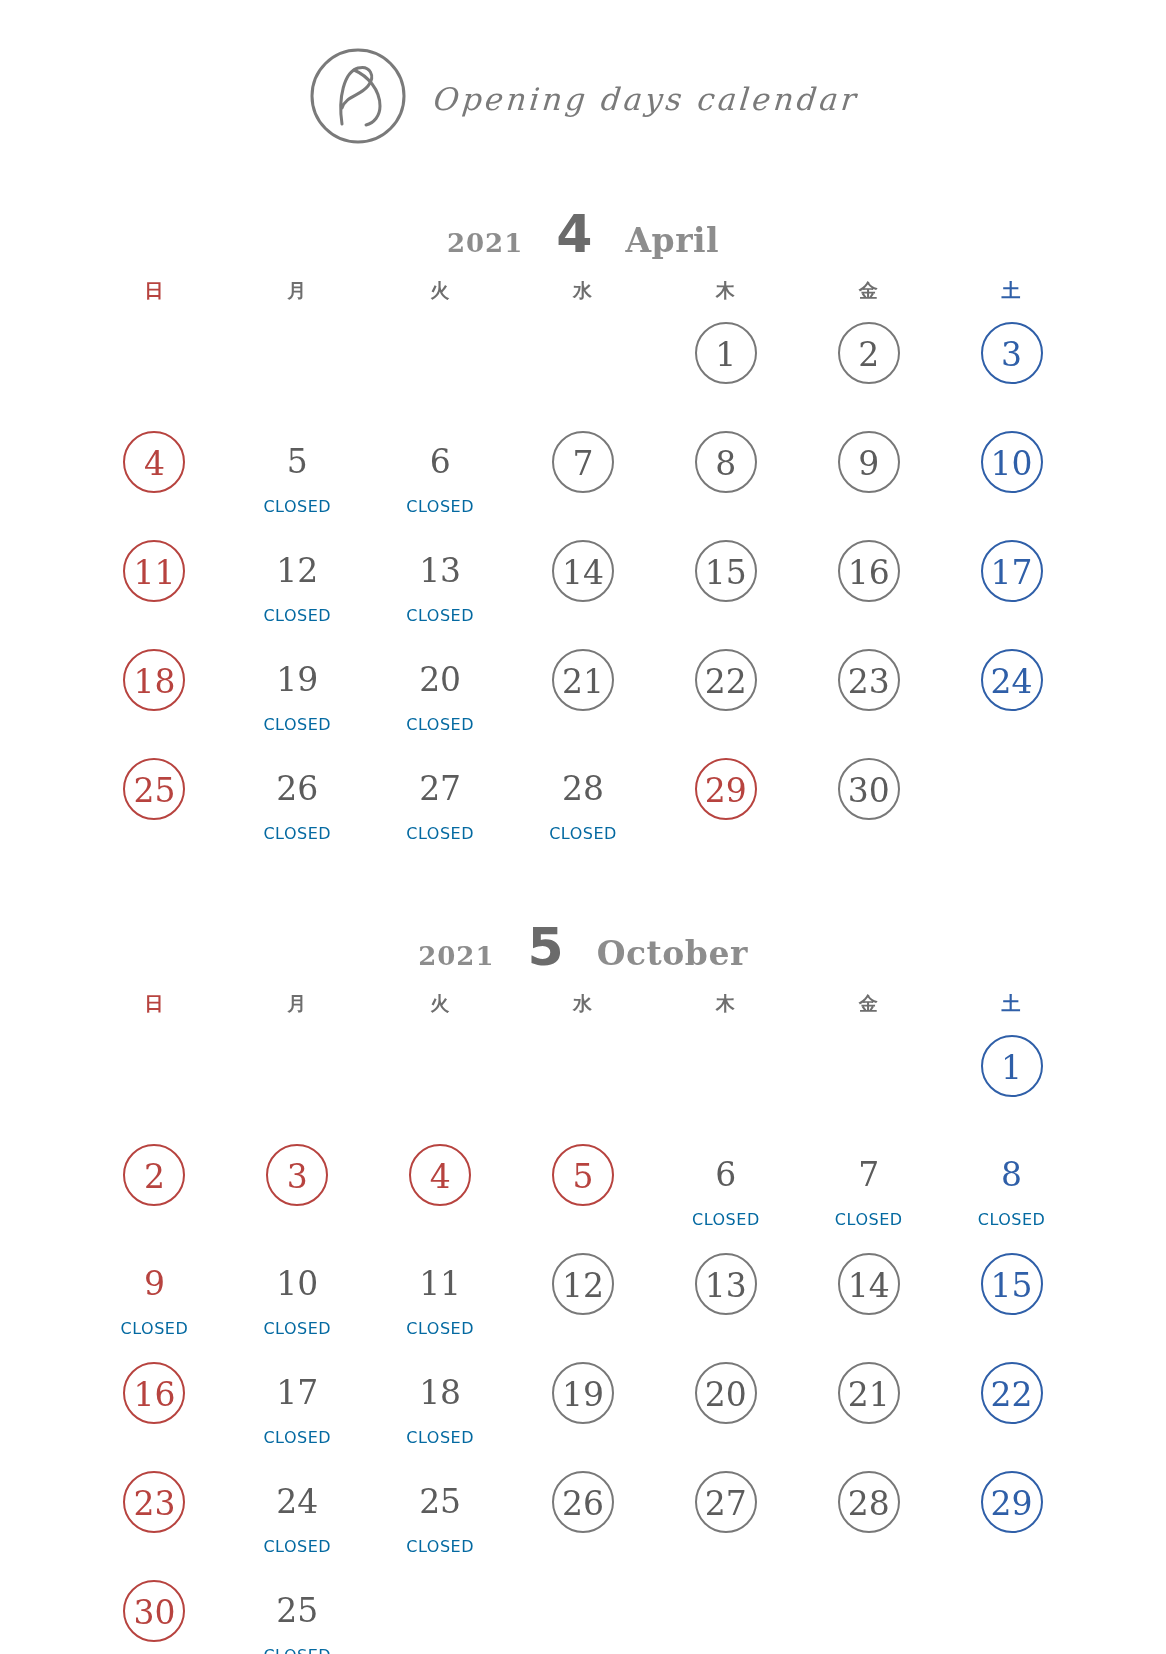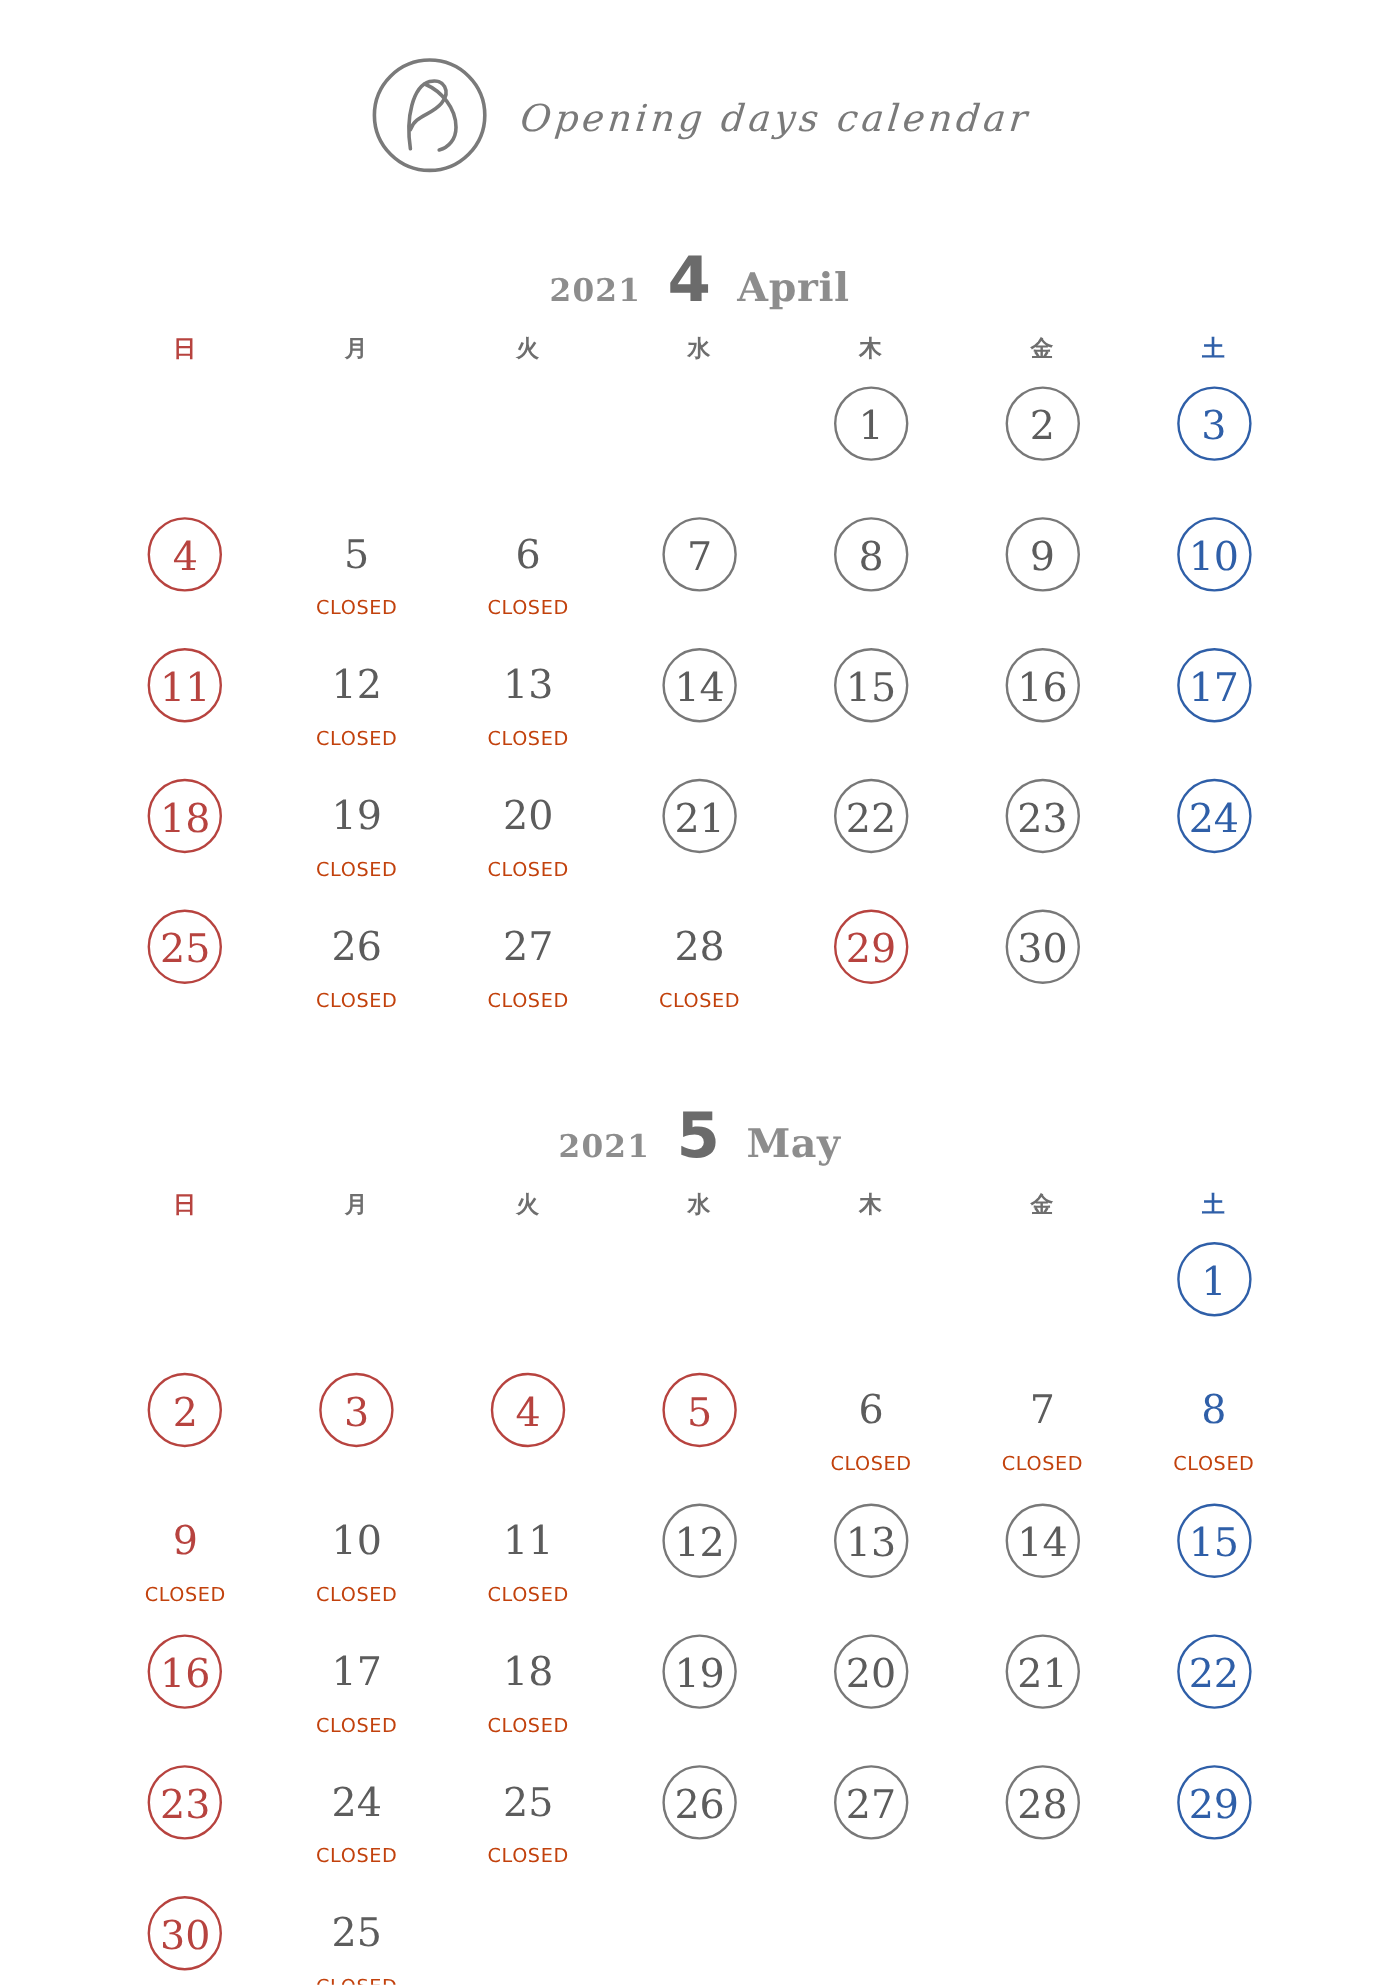--- a/index.html
+++ b/index.html
@@ -45,21 +45,21 @@
     width: 1000px;
     margin: 0 auto;
   }
   .month-1 { margin-top: 62px; }
   .month-2 { margin-top: 72px; }
 
   .month-title {
     display: flex;
     align-items: baseline;
     justify-content: center;
-    gap: 22px;
+    gap: 33px;
     height: 56px;
   }
   .month-year {
     font-family: "DejaVu Serif", serif;
     font-weight: bold;
     font-size: 26px;
     color: #8d8d8d;
     letter-spacing: 1px;
   }
   .month-num {
@@ -126,21 +126,21 @@
   .day-num.sun { color: #b7433f; }
   .day-num.sat { color: #2f5fa8; }
   .day-num.sun.circled { border-color: #b7433f; }
   .day-num.sat.circled { border-color: #2f5fa8; }
 
   .closed-label {
     margin-top: 4px;
     font-family: "DejaVu Sans", sans-serif;
     font-size: 16px;
     letter-spacing: 0.5px;
-    color: #c2410c;
+    color: #0369a1;
   }
 </style>
 </head>
 <body>
 
 <div class="header">
   <div class="logo-mark">
     <svg viewBox="0 0 100 100" width="100" height="100" aria-hidden="true">
       <circle cx="50" cy="50" r="46" fill="none" stroke="#7a7a7a" stroke-width="3"></circle>
       <path d="M34 78 C30 52 36 26 50 22 C62 19 68 30 60 40 C52 50 38 50 34 62" fill="none" stroke="#7a7a7a" stroke-width="3" stroke-linecap="round"></path>
@@ -278,21 +278,21 @@
         <div class="day-cell">
           <div class="day-num circled">30</div>
         </div>
         <div class="day-cell empty"></div>
       </div>
     </div>
     <div class="month-block month-2">
       <div class="month-title">
         <span class="month-year">2021</span>
         <span class="month-num">5</span>
-        <span class="month-name">May</span>
+        <span class="month-name">October</span>
       </div>
       <div class="weekdays">
         <div class="wd sun">日</div>
         <div class="wd ">月</div>
         <div class="wd ">火</div>
         <div class="wd ">水</div>
         <div class="wd ">木</div>
         <div class="wd ">金</div>
         <div class="wd sat">土</div>
       </div>

